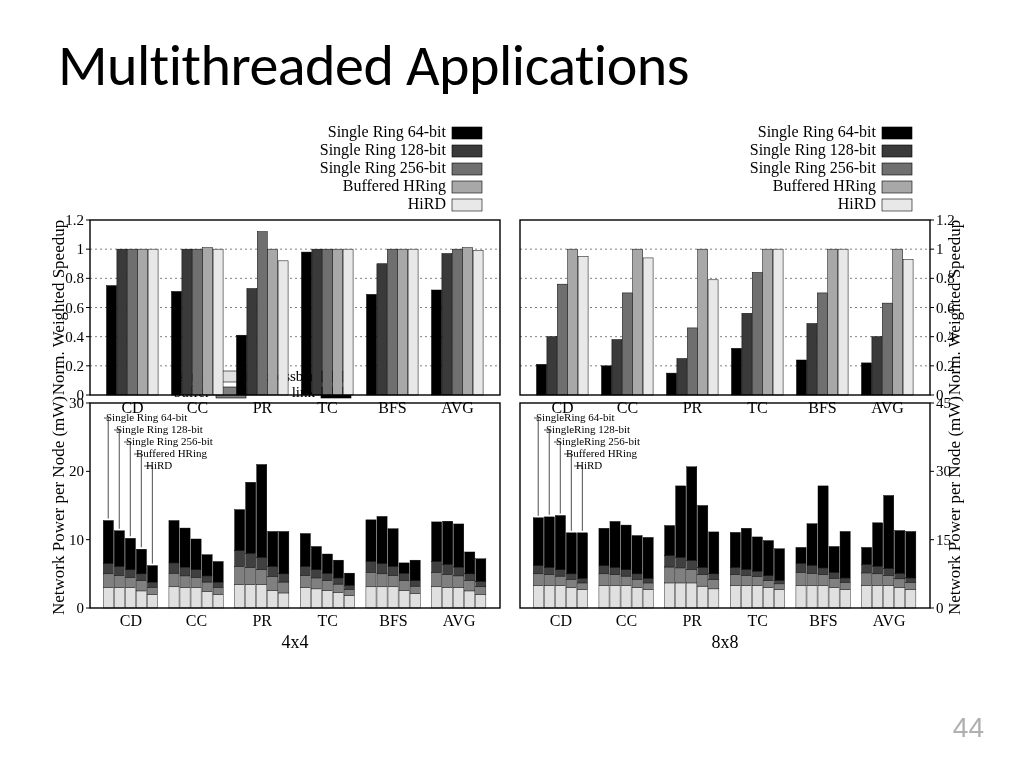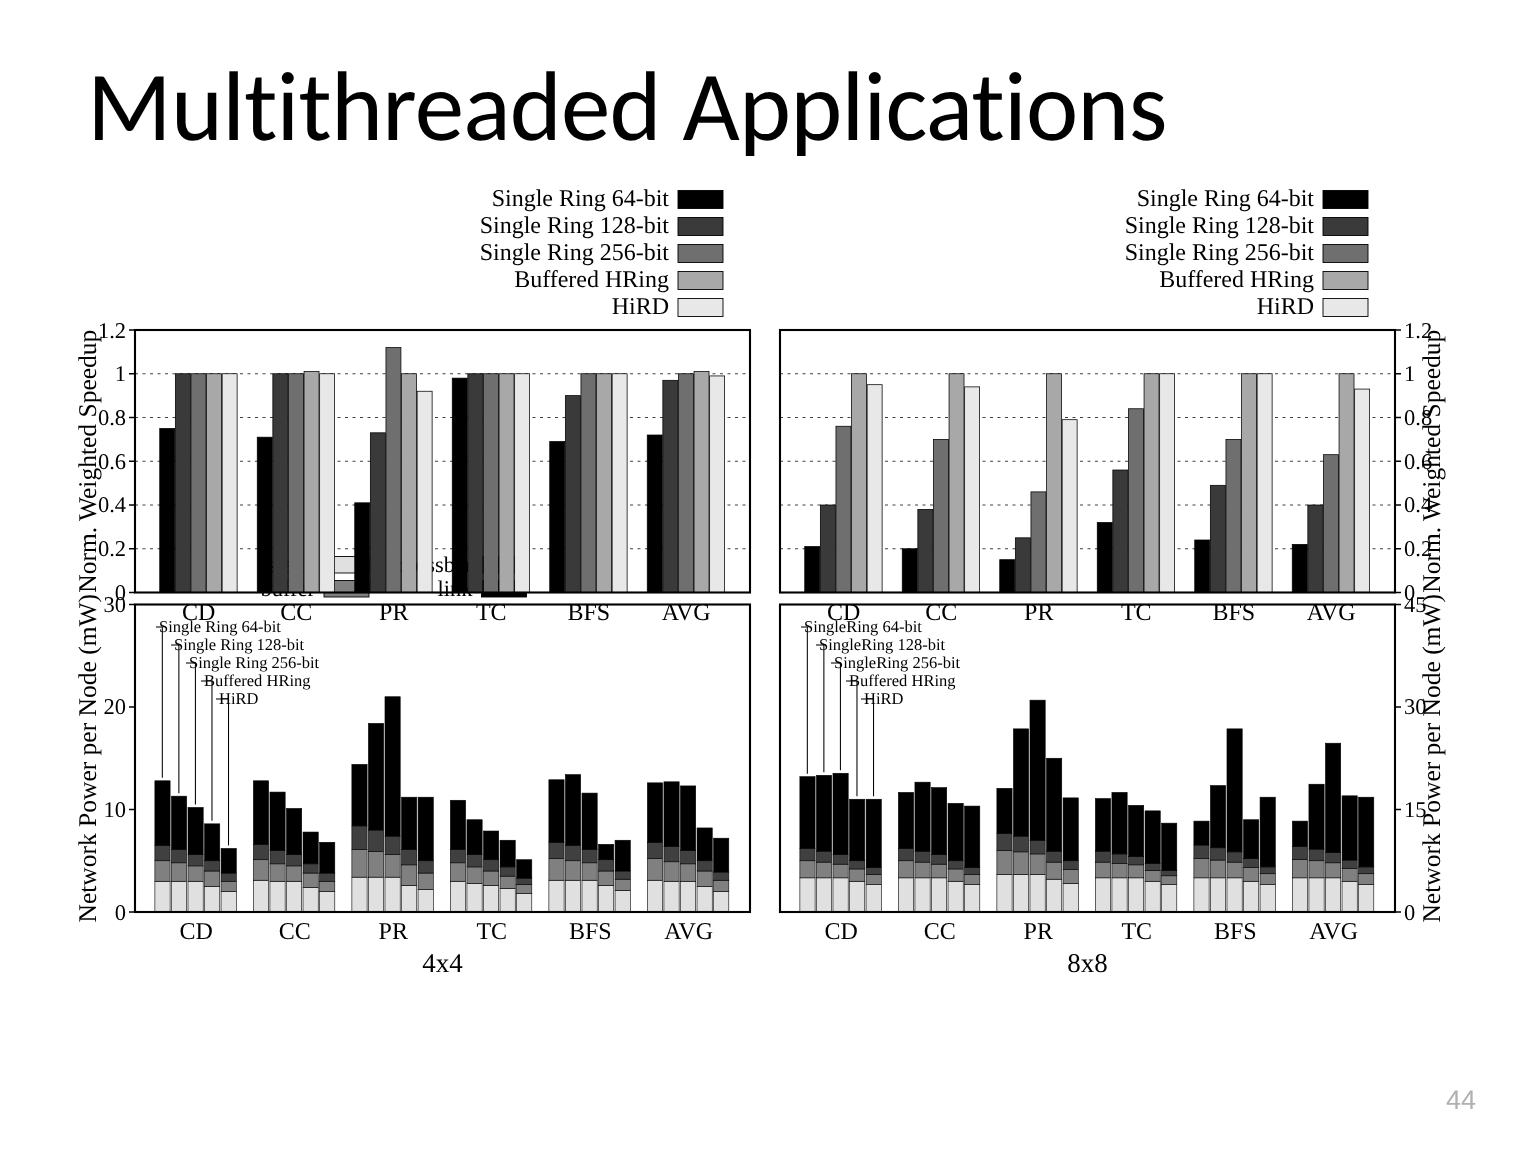--- a/index.html
+++ b/index.html
@@ -17,29 +17,29 @@
     height: 768px;
     box-sizing: border-box;
   }
   h1.title {
     margin: 0;
     position: absolute;
     left: 58px;
     top: 30px;
     font-family: "Segoe UI", "Calibri", Arial, sans-serif;
     font-weight: 400;
-    font-size: 66px;
+    font-size: 58px;
     letter-spacing: -0.5px;
   }
   .pagenum {
     position: absolute;
     right: 40px;
     bottom: 24px;
     font-family: "Segoe UI", Arial, sans-serif;
-    font-size: 18px;
+    font-size: 28px;
     color: #b0b0b0;
   }
   .figure {
     position: absolute;
     left: 50px;
     top: 120px;
     width: 920px;
     height: 560px;
   }
   svg { overflow: visible; }

